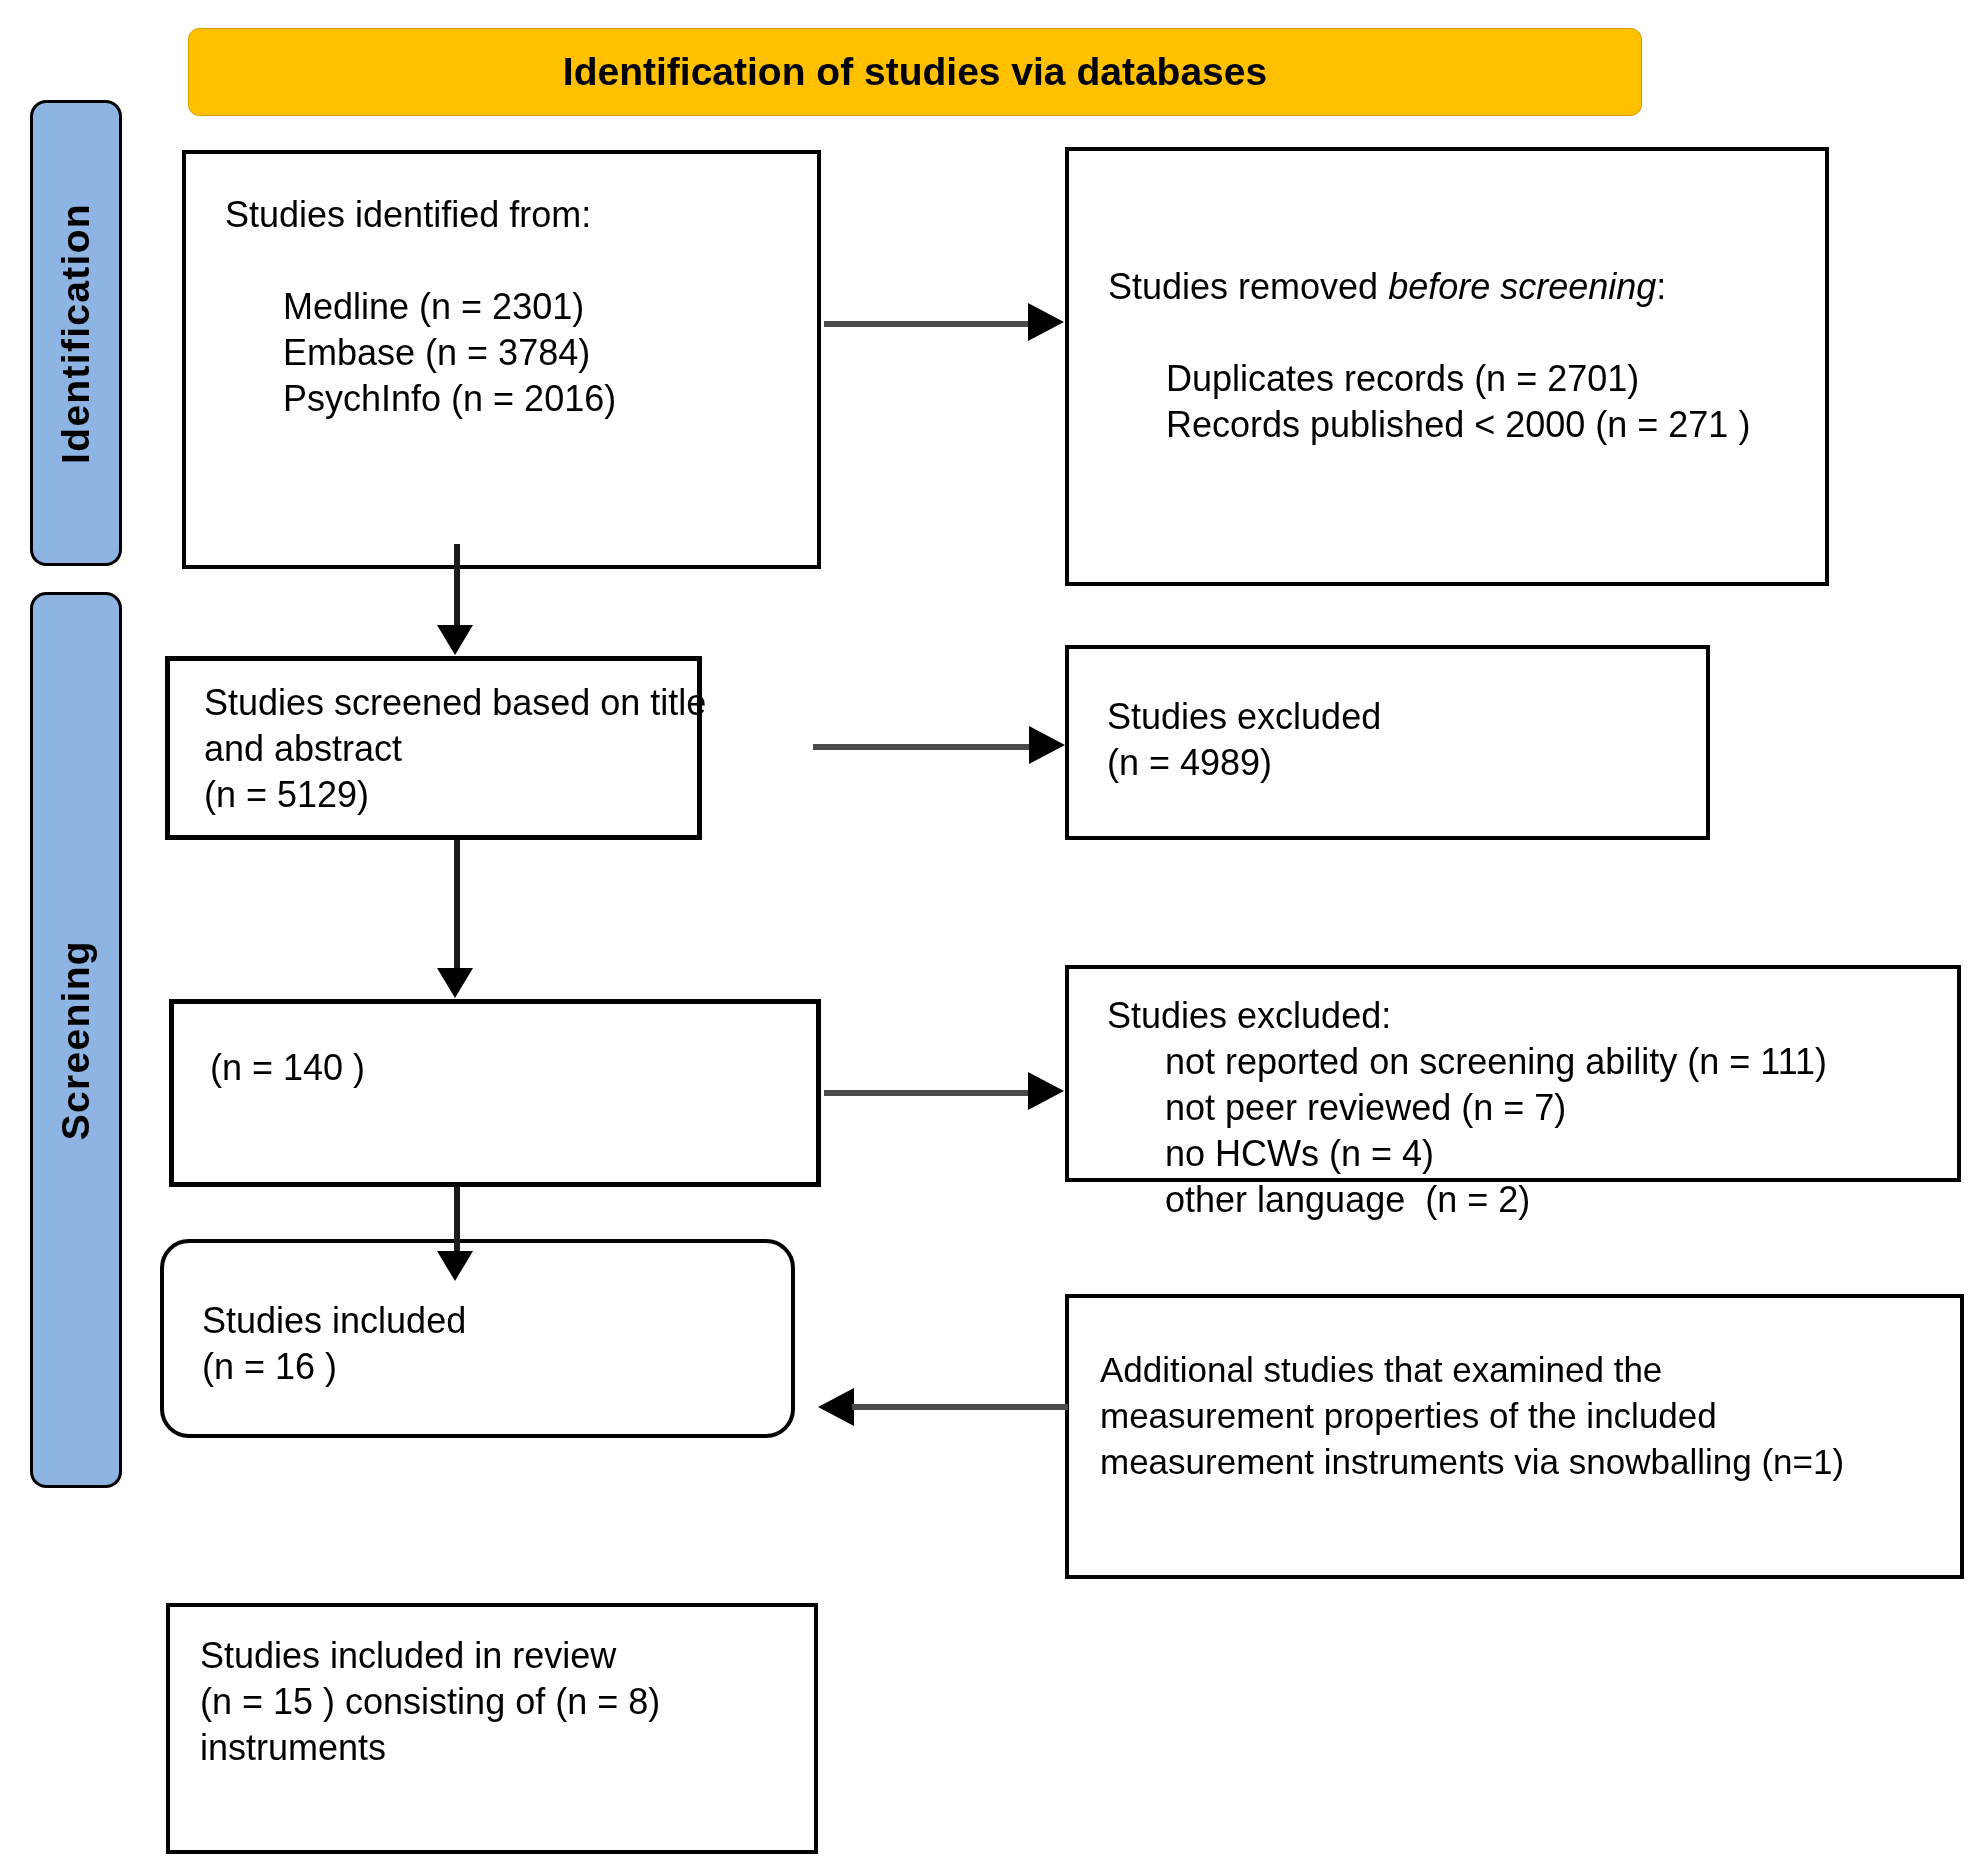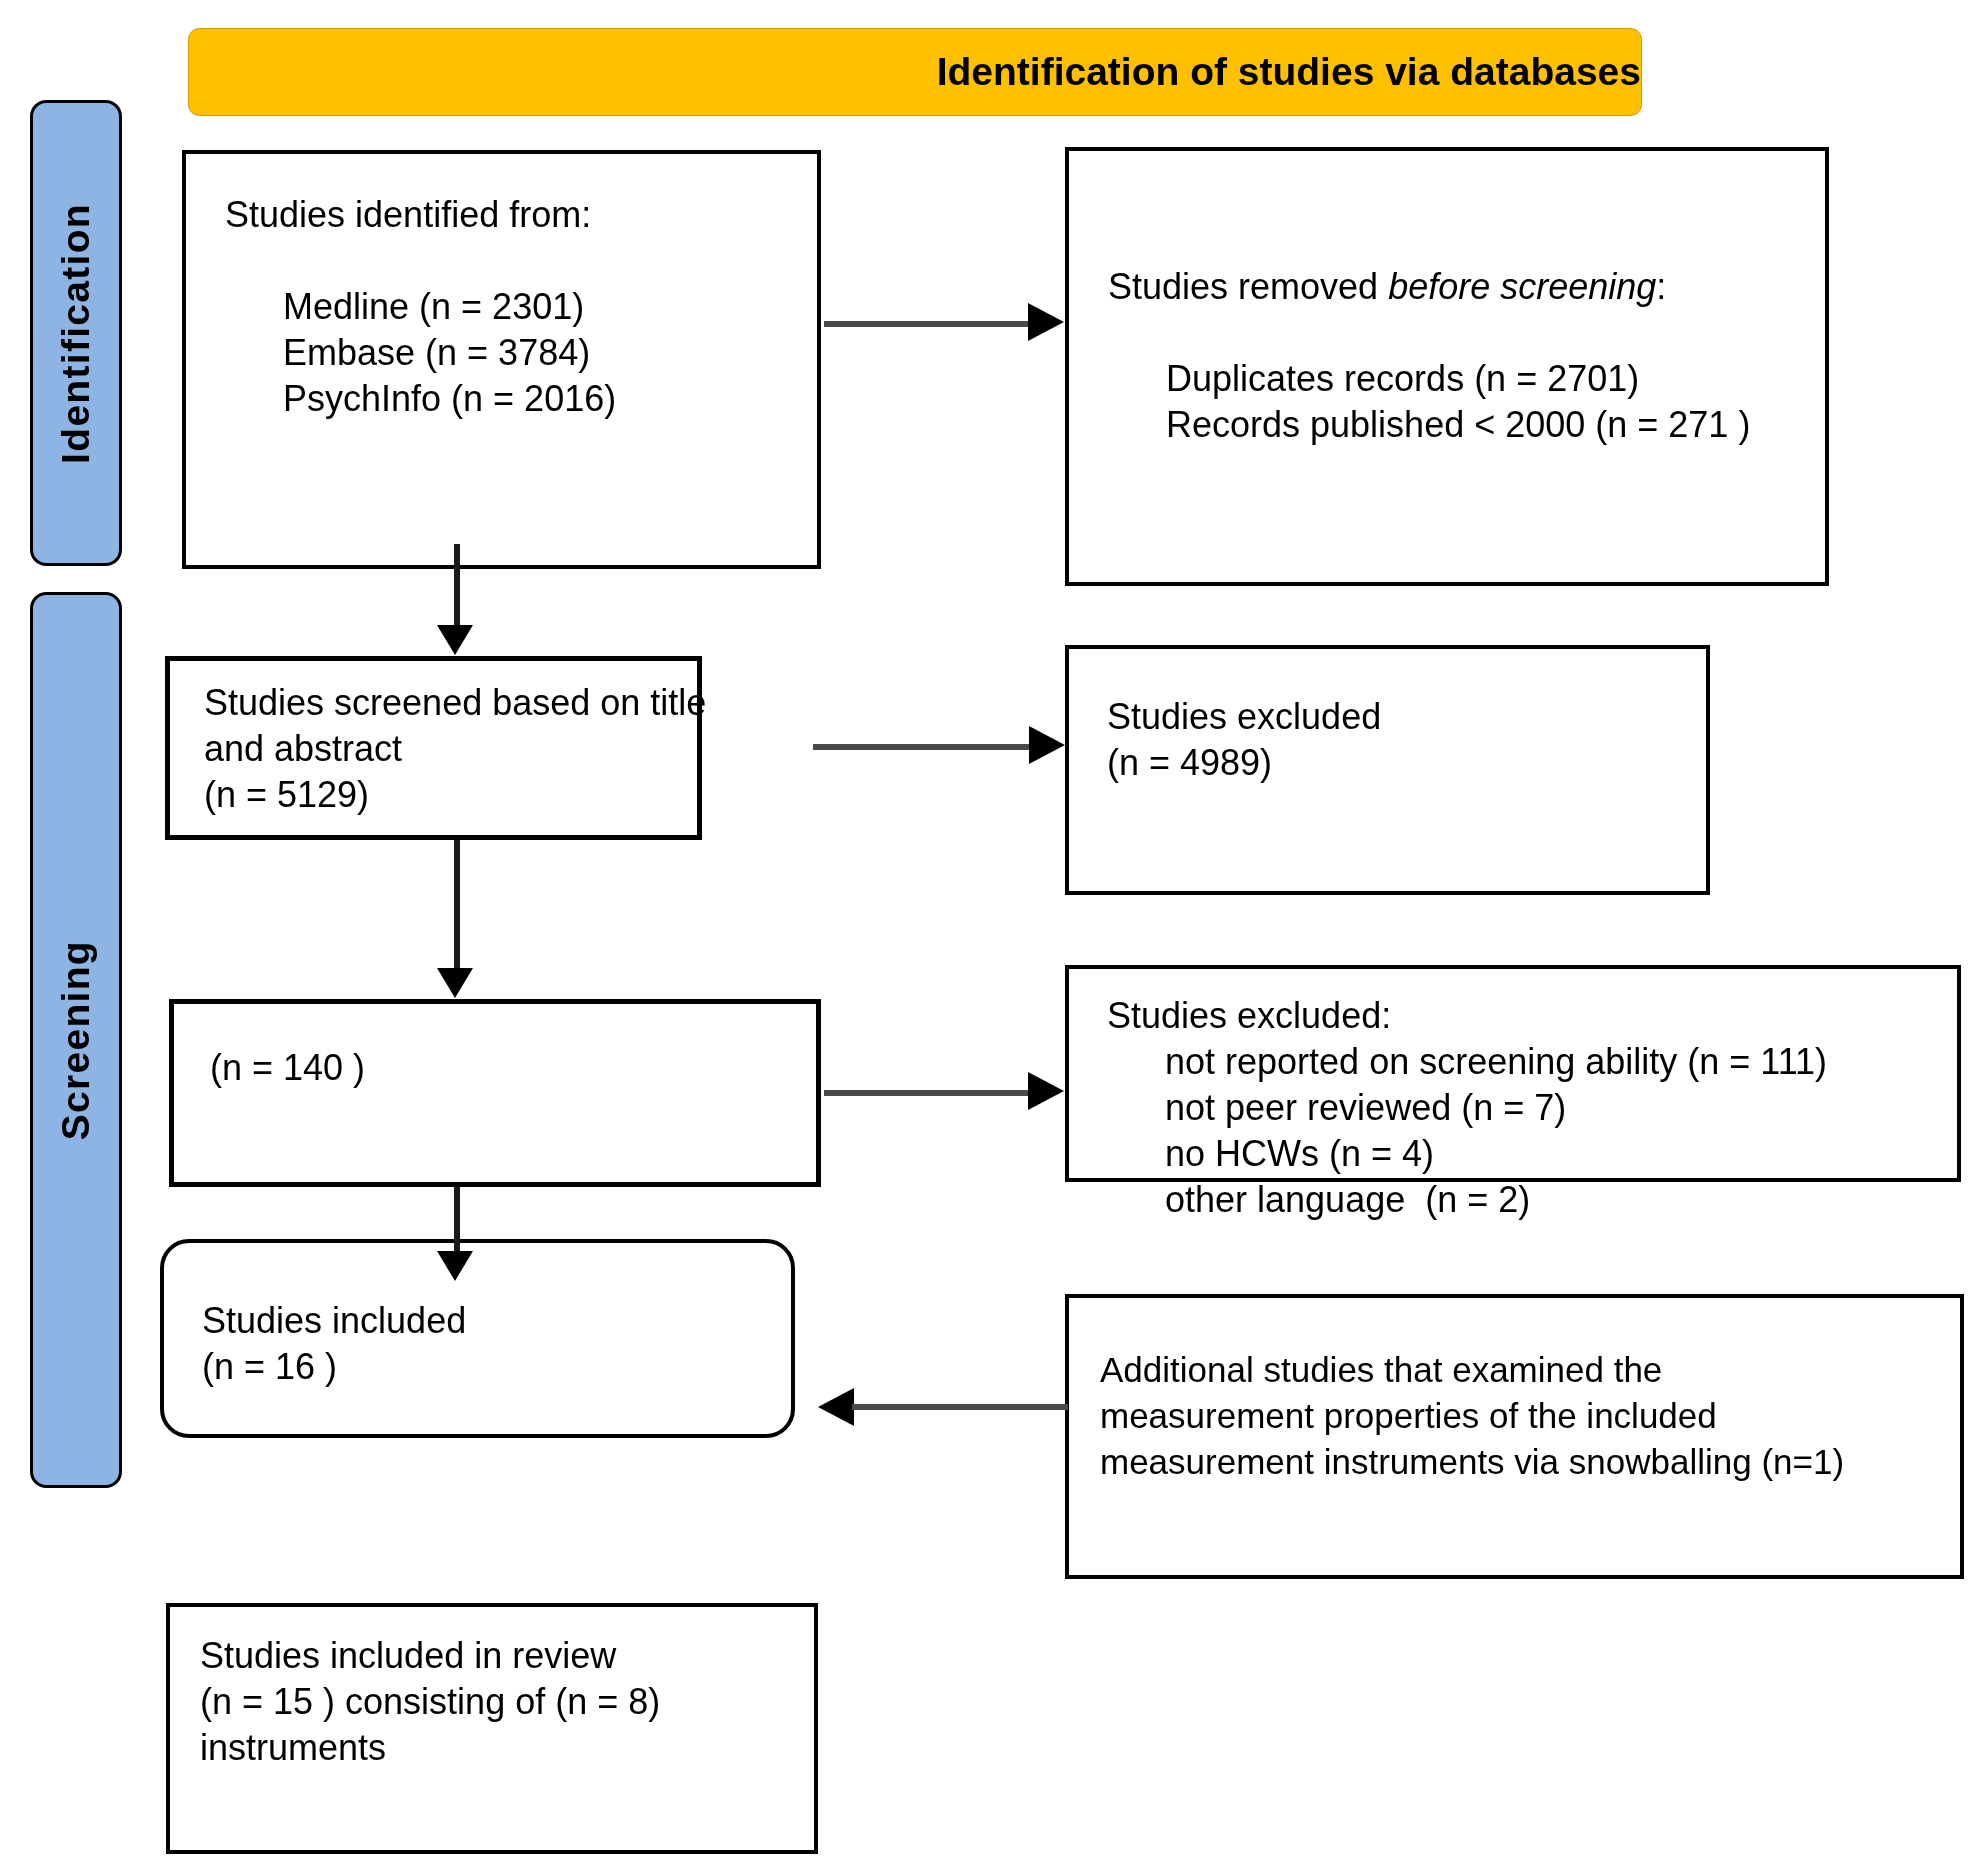--- a/index.html
+++ b/index.html
@@ -9,21 +9,21 @@
     background:#ffffff;
     font-family:"Liberation Sans", sans-serif;
     color:#000000;
     overflow:hidden;
   }
   
   .banner{
     position:absolute;left:188px;top:28px;width:1454px;height:88px;
     background:var(--banner-bg,#FFC000);
     border:1.9px solid #d79b00;border-radius:11.3px;
-    display:flex;align-items:center;justify-content:flex-end;
+    display:flex;align-items:center;justify-content:center;
     font-weight:bold;font-size:39px;box-sizing:border-box;
   }
   
   .stage{
     position:absolute;left:30px;width:92px;
     background:var(--stage-bg,#8DB4E3);
     border:3.8px solid #000;border-radius:16.3px;
     display:flex;align-items:center;justify-content:center;
     box-sizing:border-box;
   }
@@ -38,21 +38,21 @@
     position:absolute;background:#fff;border:4.4px solid #000;
     box-sizing:border-box;font-size:36px;line-height:46px;
   }
   .node .line,.node .item,.node .heading{white-space:pre;}
   .node .item{padding-left:58px;}
   .spacer{height:46px;}
   .it{font-style:italic;}
   #box-identified          {left:182px; top:125px; width:639px;height:419px;padding:38px 19px 0 39px;margin-top:25px;}
   #box-removed             {left:1065px;top:147px; width:764px;height:439px;padding:113px 19px 0 39px;}
   #box-screened            {left:165px; top:656px;width:537px;height:184px;padding:19px 12.5px 0 34px;border-width:5px;}
-  #box-excluded-screening  {left:1065px;top:645px;width:645px;height:250px;padding:45px 12.5px 0 38px;}
+  #box-excluded-screening  {left:1065px;top:645px;width:645px;height:195px;padding:45px 12.5px 0 38px;}
   #box-assessed            {left:169px; top:999px;width:652px;height:188px;padding:41px 12.5px 0 36px;border-width:5px;}
   #box-excluded-eligibility{left:1065px;top:965px;width:896px;height:217px;padding:24px 12.5px 0 38px;}
   #box-included            {left:160px; top:1239px;width:635px;height:199px;padding:55px 12.5px 0 38px;border-radius:29px;}
   #box-additional          {left:1065px;top:1294px;width:899px;height:285px;padding:49px 12.5px 0 31px;font-size:35px;}
   #box-review              {left:166px; top:1603px;width:652px;height:251px;padding:26px 12.5px 0 30px;}
   
   .hline{position:absolute;height:6.3px;background:var(--arrow-line,#4a4a4a);}
   .vline{position:absolute;width:5.6px;background:#1a1a1a;}
   .head-right{position:absolute;width:0;height:0;
     border-top:19px solid transparent;border-bottom:19px solid transparent;

